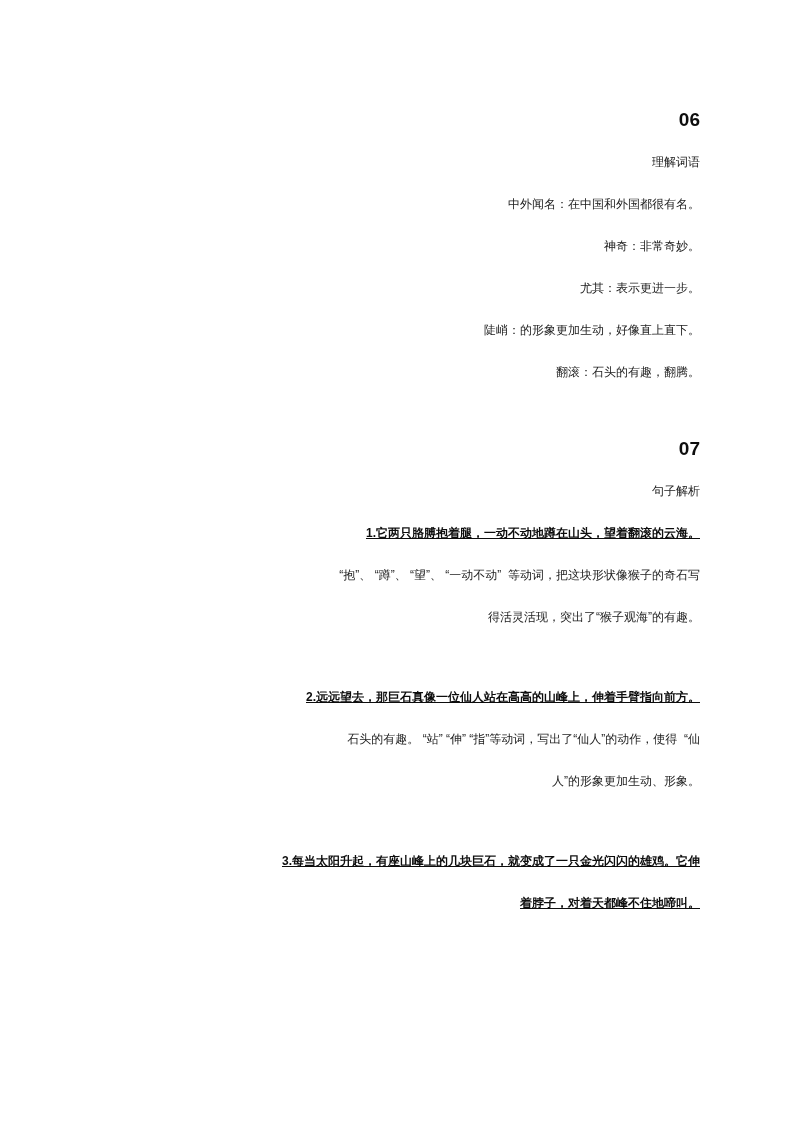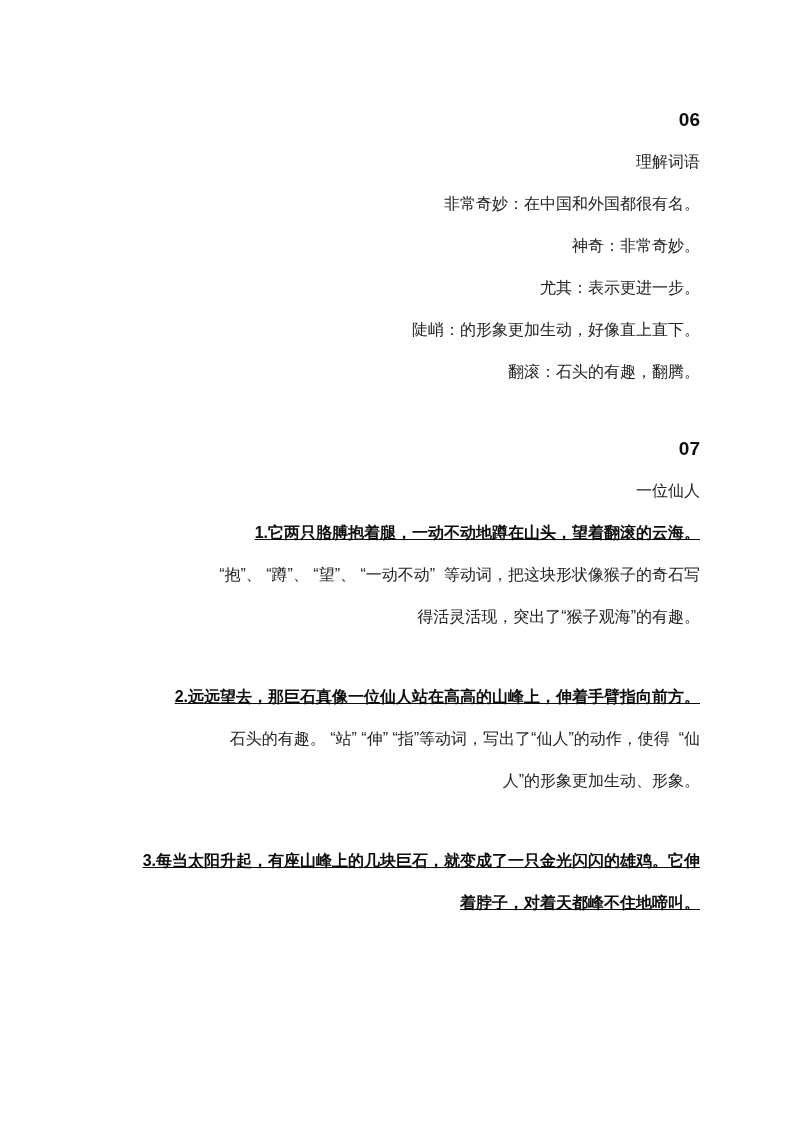--- a/index.html
+++ b/index.html
@@ -14,21 +14,21 @@
     color: #222222;
     overflow: hidden;
   }
   .content {
     box-sizing: border-box;
     padding: 99px 0 0 119px;
     width: 700px;
     text-align: right;
   }
   .line {
-    font-size: 16px;
+    font-size: 12px;
     line-height: 42px;
     white-space: pre;
     color: #222222;
   }
   .heading {
     font-size: 19px;
     line-height: 42px;
     font-weight: 700;
     color: #0d0d0d;
     white-space: pre;
@@ -46,30 +46,30 @@
   }
 </style>
 </head>
 <body>
 
 <div class="content">
 
   <section class="section-words">
     <div class="heading">06</div>
     <div class="line">理解词语</div>
-    <div class="line">非常奇妙：在中国和外国都很有名。</div>
+    <div class="line">中外闻名：在中国和外国都很有名。</div>
     <div class="line">神奇：非常奇妙。</div>
     <div class="line">尤其：表示更进一步。</div>
     <div class="line">陡峭：的形象更加生动，好像直上直下。</div>
     <div class="line">翻滚：石头的有趣，翻腾。</div>
   </section>
 
   <section class="section-sentences">
     <div class="heading">07</div>
-    <div class="line">一位仙人</div>
+    <div class="line">句子解析</div>
 
     <div class="item">
       <div class="line bold">1.它两只胳膊抱着腿，一动不动地蹲在山头，望着翻滚的云海。</div>
       <div class="line"> “抱”、 “蹲”、 “望”、 “一动不动”  等动词，把这块形状像猴子的奇石写</div>
       <div class="line">得活灵活现，突出了“猴子观海”的有趣。</div>
     </div>
 
     <div class="item">
       <div class="line bold">2.远远望去，那巨石真像一位仙人站在高高的山峰上，伸着手臂指向前方。</div>
       <div class="line">石头的有趣。 “站” “伸” “指”等动词，写出了“仙人”的动作，使得  “仙</div>

